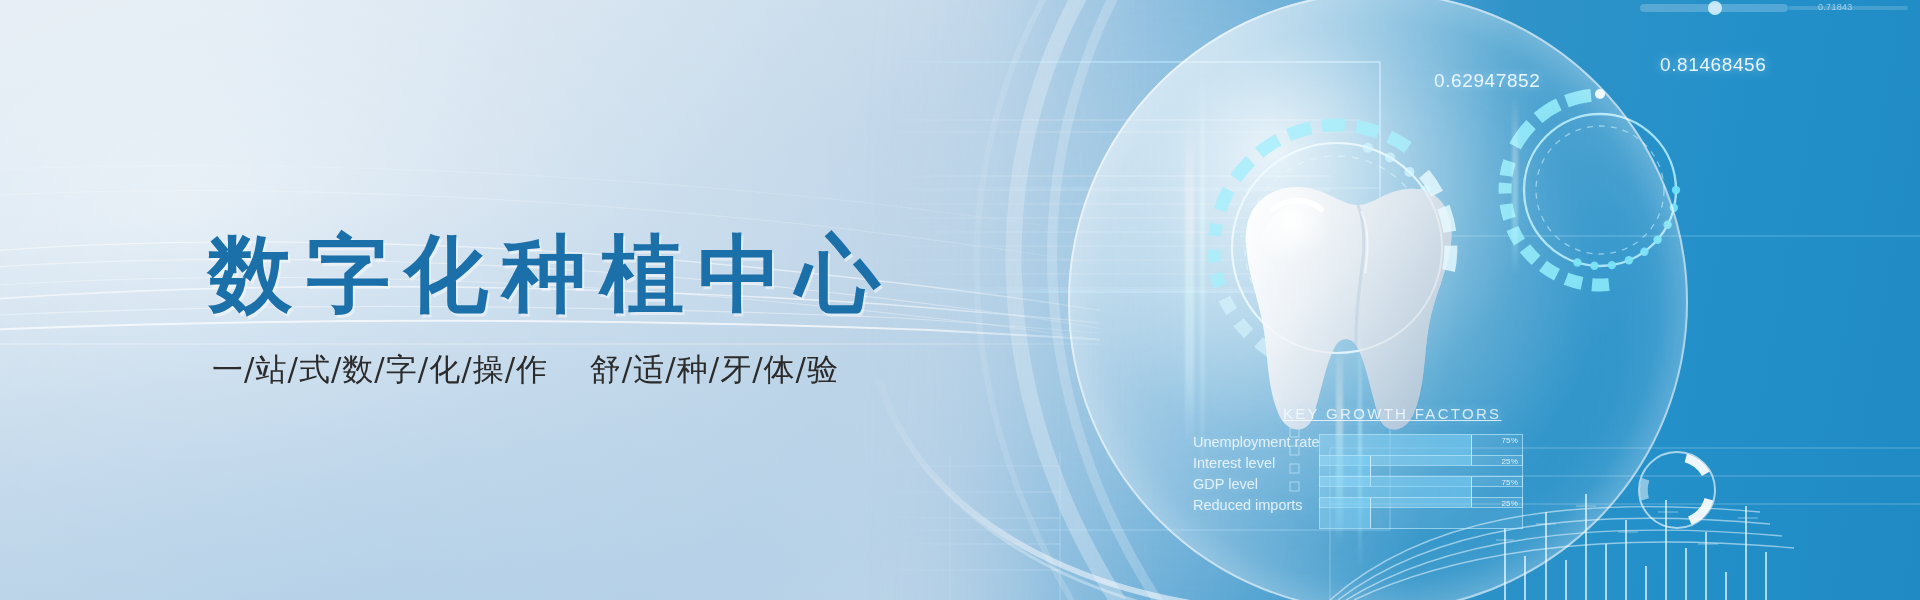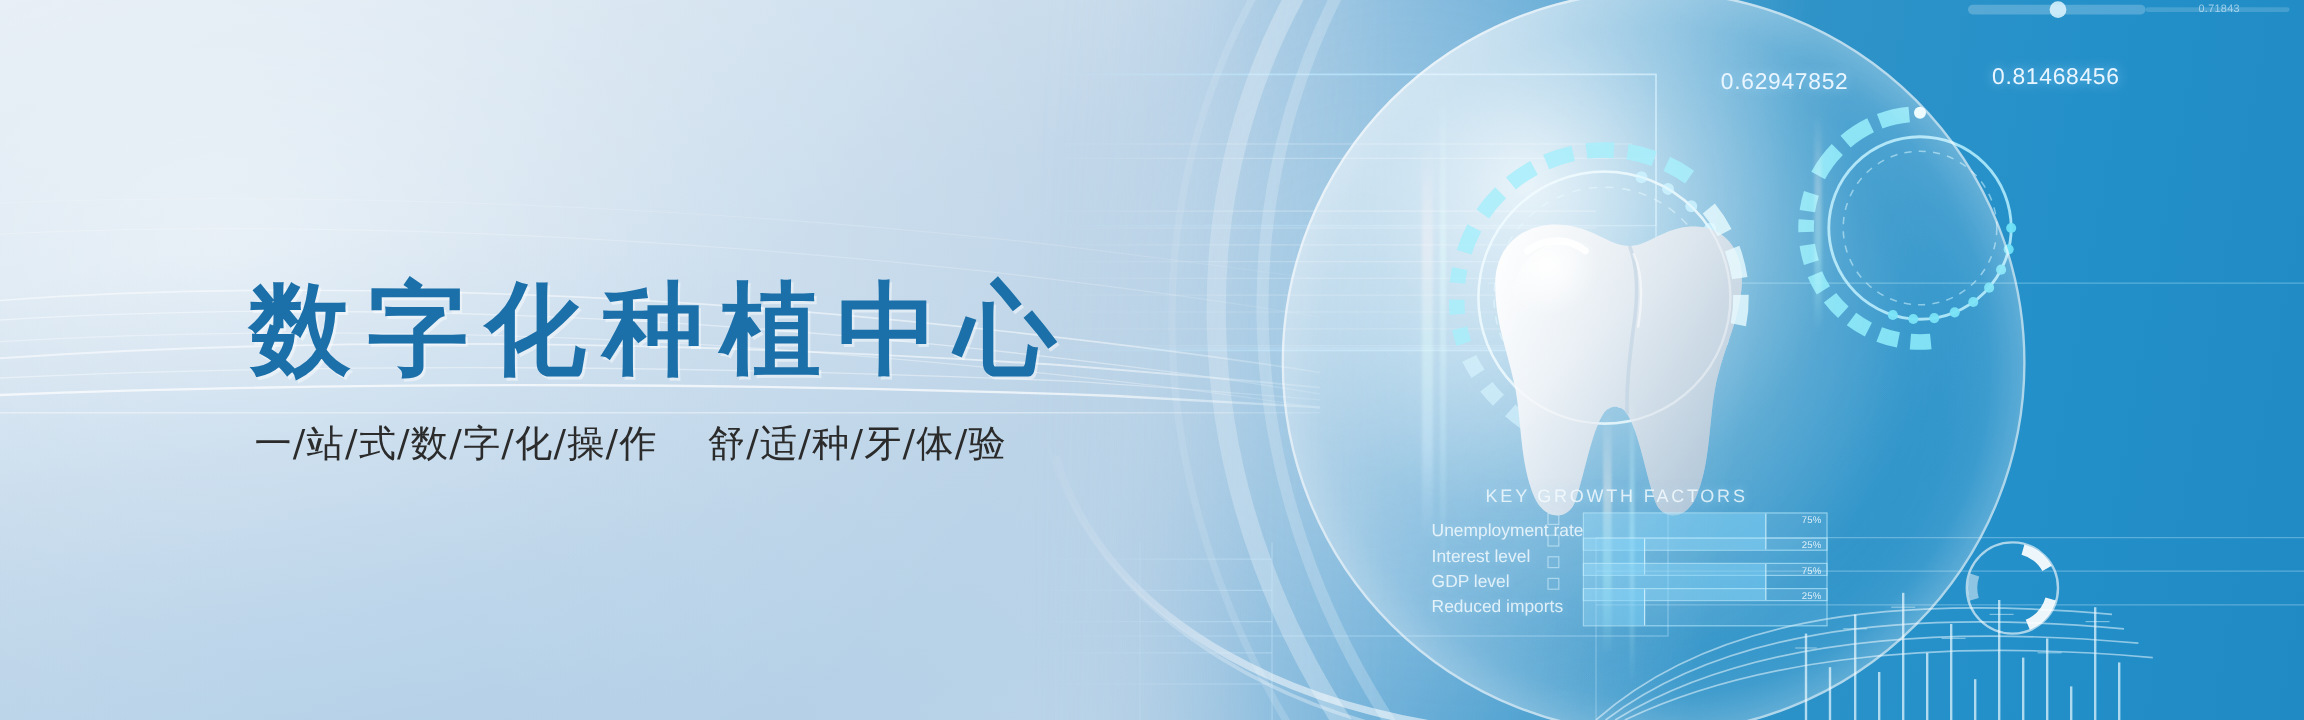--- a/index.html
+++ b/index.html
@@ -52,36 +52,35 @@
   }
 
   
   .tooth{position:absolute;left:1215px;top:175px;width:260px;height:265px;pointer-events:none;}
 
   
   .hud-num{
     position:absolute;color:#eaf6ff;font-size:19px;letter-spacing:.6px;
     text-shadow:0 0 10px rgba(160,220,255,.8);font-family:"Liberation Sans",sans-serif;
   }
-  .num-left{left:1434px;top:58px;}
+  .num-left{left:1434px;top:70px;}
   .num-right{left:1660px;top:54px;}
 
   .slider-val{
     position:absolute;left:1818px;top:2px;font-size:9px;color:rgba(226,245,255,.60);
     letter-spacing:.3px;
-    margin-left:14px;
   }
 
   
   .kgf{position:absolute;left:1193px;top:405px;width:330px;pointer-events:none;}
   .kgf-title{
     font-size:15px;letter-spacing:2.3px;color:rgba(248,253,255,.80);
-    margin:0 0 12px 45px;text-shadow:0 0 8px rgba(180,230,255,.55);
-  }
-  .kgf-row{display:flex;align-items:center;height:17px;margin-bottom:4px;}
+    margin:0 0 12px 90px;text-shadow:0 0 8px rgba(180,230,255,.55);text-decoration:underline;
+  }
+  .kgf-row{display:flex;height:17px;margin-bottom:4px;}
   .kgf-label{
     width:126px;font-size:14.5px;color:rgba(250,254,255,.80);white-space:nowrap;
     text-shadow:0 0 7px rgba(170,225,255,.45);
   }
   .kgf-bar{
     position:relative;flex:1;height:32px;
     border:1px solid rgba(190,238,255,.62);
     background:rgba(200,238,255,.10);
   }
   .kgf-fill{

